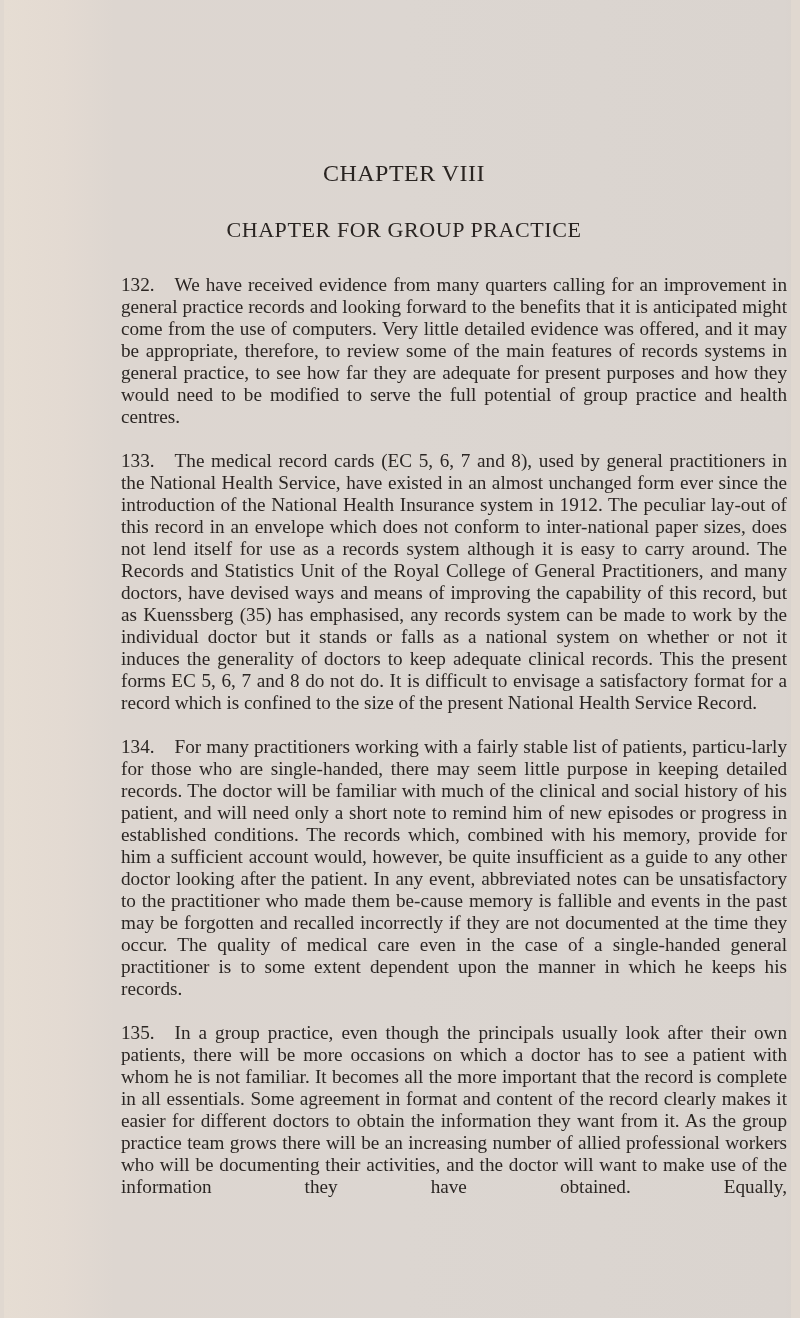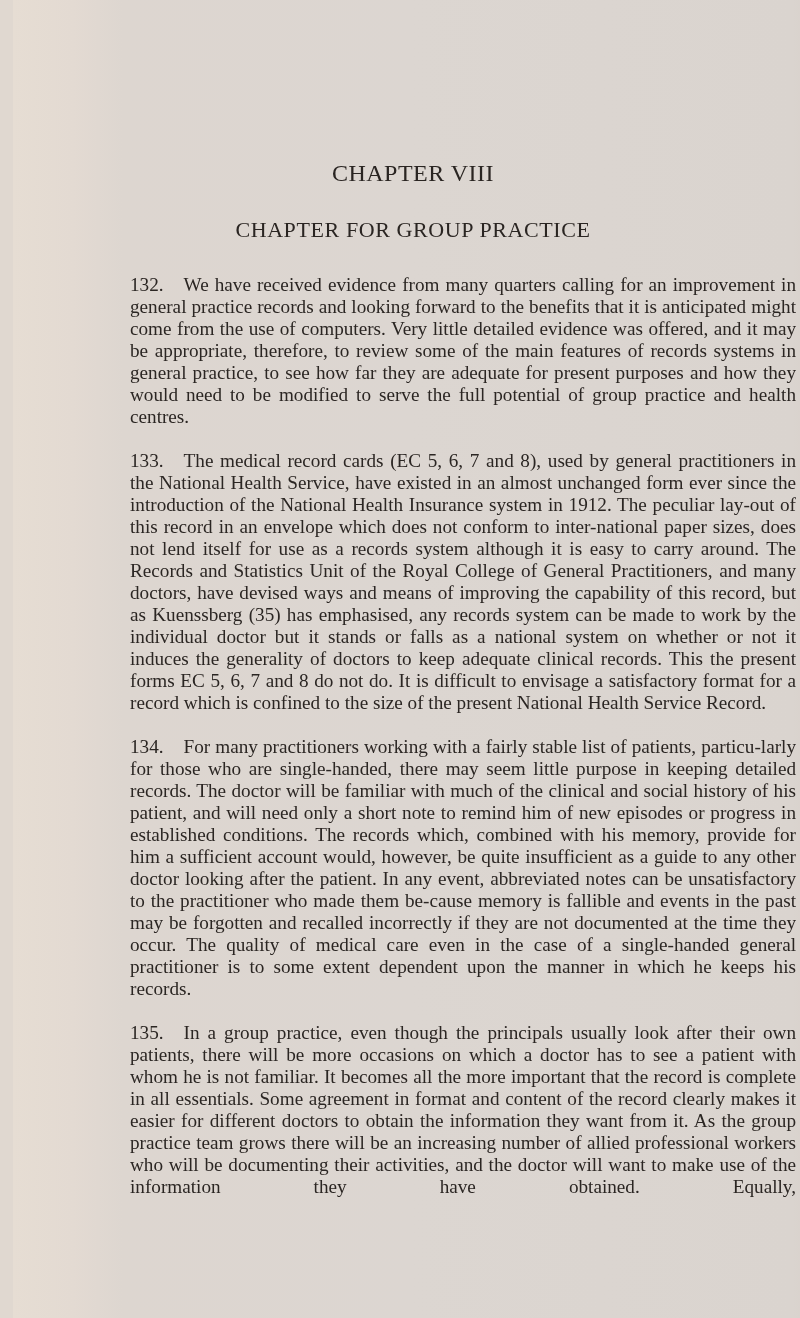--- a/index.html
+++ b/index.html
@@ -8,21 +8,21 @@
     }
     body {
       width: 800px;
       height: 1318px;
       overflow: hidden;
       background: #e0d8d0;
       position: relative;
     }
     .page {
       position: absolute;
-      left: 13px;
+      left: 4px;
       top: 0;
       width: 752px;
       height: 1318px;
       background: linear-gradient(90deg, #e6ddd3 0px, #e3dad2 60px, #ddd6d0 110px, #dcd6d1 400px, #dad4cf 780px, #d8d1cb 800px);
       padding-left: 35px;
     }
     .chapter-heading {
       position: absolute;
       left: 0;
       width: 800px;

